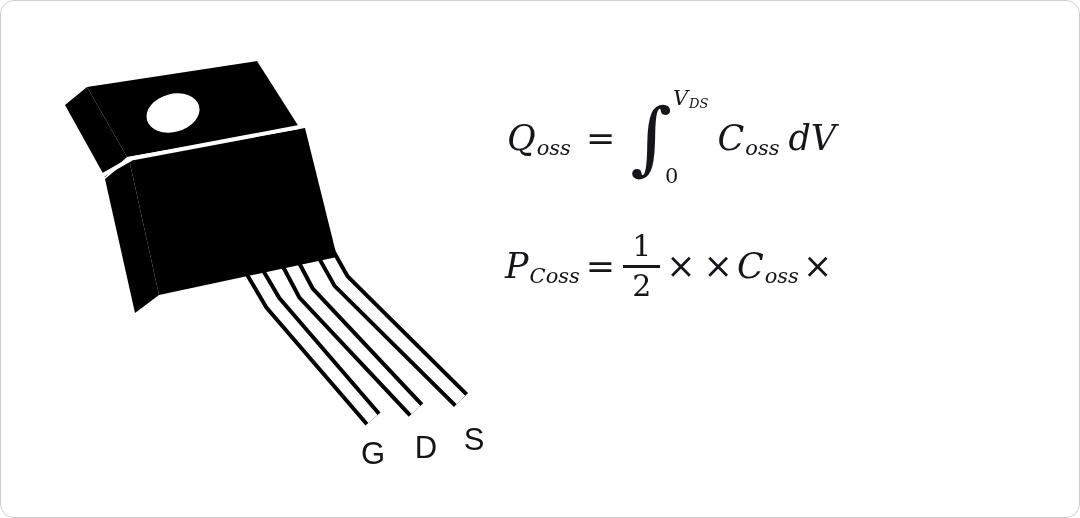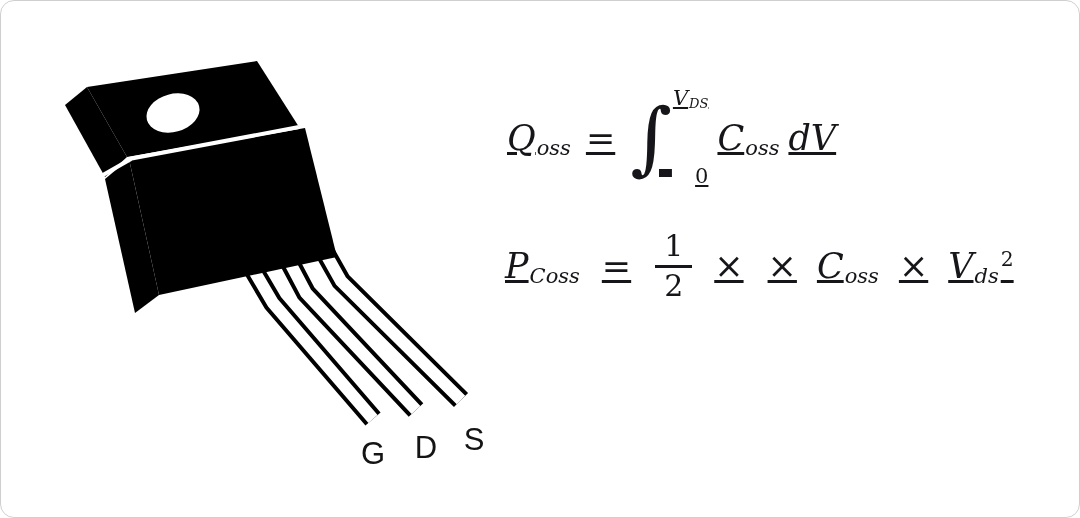--- a/index.html
+++ b/index.html
@@ -35,22 +35,22 @@
   .eq {
     position: absolute;
     display: flex;
     align-items: center;
     color: #16161a;
     font-family: "DejaVu Serif", "Liberation Serif", serif;
     font-style: normal;
     white-space: nowrap;
   }
   .eq1 { left: 506px; top: 84px;  height: 106px; font-size: 35px; gap: 9px; }
-  .eq2 { left: 504px; top: 222px; height: 86px;  font-size: 35px; gap: 16px; }
-  .tok { display: inline-block; text-decoration: underline; }
+  .eq2 { left: 504px; top: 222px; height: 86px;  font-size: 35px; gap: 0; }
+  .tok { display: inline-block; }
   .v   { font-style: italic; }
   sub.s {
     font-style: italic;
     font-size: 0.60em;
     position: relative;
     top: 0.22em;
     vertical-align: baseline;
     margin-left: 1px;
   }
   sup.p {
@@ -67,21 +67,21 @@
   .int-group { display: inline-flex; align-items: center; }
   .int-sign {
     font-size: 80px;
     line-height: 0.92;
     font-style: normal;
   }
   .int-limits {
     display: inline-flex;
     flex-direction: column;
     justify-content: space-between;
-    align-items: flex-end;
+    align-items: flex-start;
     height: 96px;
     margin-left: 1px;
     font-size: 21px;
   }
   .int-upper { margin-top: -4px; }
   .int-upper sub.s { font-size: 0.62em; }
   .int-lower { margin-left: -8px; margin-bottom: -2px; font-style: normal; }
   
   .frac {
     display: inline-flex;
@@ -150,16 +150,15 @@
     <span class="tok"><span class="v">P</span><sub class="s">Coss</sub></span>
     <span class="tok op">=</span>
     <span class="frac">
       <span class="num">1</span>
       <span class="den">2</span>
     </span>
     <span class="tok op times">×</span>
     <span class="tok op times">×</span>
     <span class="tok"><span class="v">C</span><sub class="s">oss</sub></span>
     <span class="tok op times">×</span>
-    <span class="tok"><span class="v">V</span><sub class="s">ds</sub><sup class="p">2</sup></span>
   </div>
 
 </div>
 
 </body></html>

